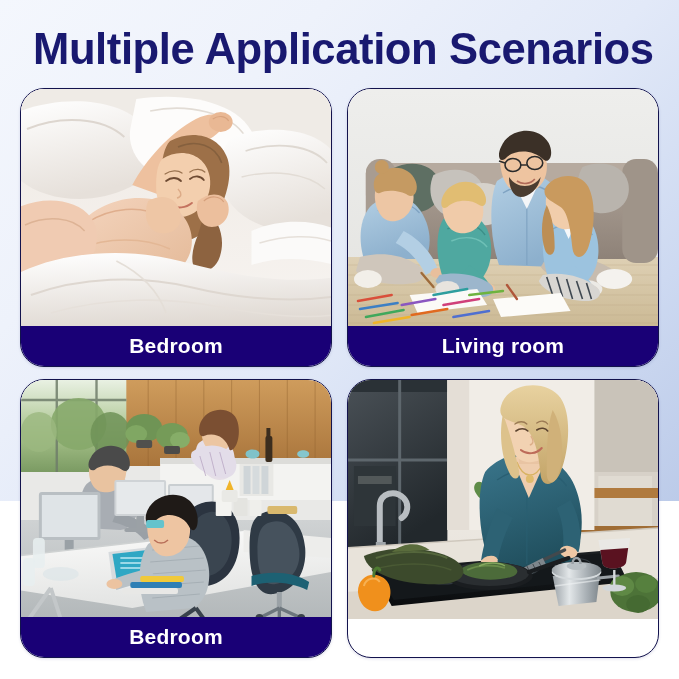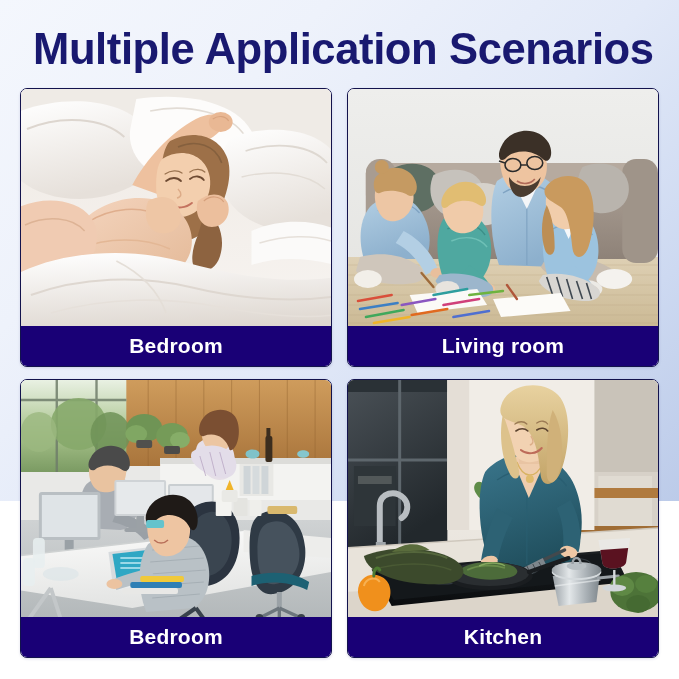--- a/index.html
+++ b/index.html
@@ -48,21 +48,21 @@
     height: 570px;
     display: grid;
     grid-template-columns: 312px 312px;
     grid-template-rows: 279px 279px;
     column-gap: 15px;
     row-gap: 12px;
   }
   .card {
     position: relative;
     border: 1.5px solid #13134d;
-    border-radius: 7px;
+    border-radius: 24px;
     overflow: hidden;
     background: #ffffff;
     box-shadow: 0 1px 3px rgba(25,25,112,0.14);
     text-align: right;
   }
   .card-photo {
     position: absolute;
     left: 0; top: 0; right: 0;
     height: 239px;
     overflow: hidden;
@@ -664,17 +664,16 @@
           </g>
 
           <g>
             <path d="M252 160 L284 158 L280 182 C279 190 257 191 256 183 Z" fill="#e9ecee" opacity="0.55"></path>
             <path d="M254 170 L282 168 L280 182 C279 190 257 191 256 183 Z" fill="#5a1220"></path>
             <path d="M268 190 V206" stroke="#d6dadd" stroke-width="2.4"></path>
             <ellipse cx="268" cy="208" rx="12" ry="3.4" fill="#d2d7da"></ellipse>
           </g>
         </svg>
       </div>
-      <div class="card-label">Kitchen</div>
     </div>
 
   </div>
 </div>
 
 </body></html>

